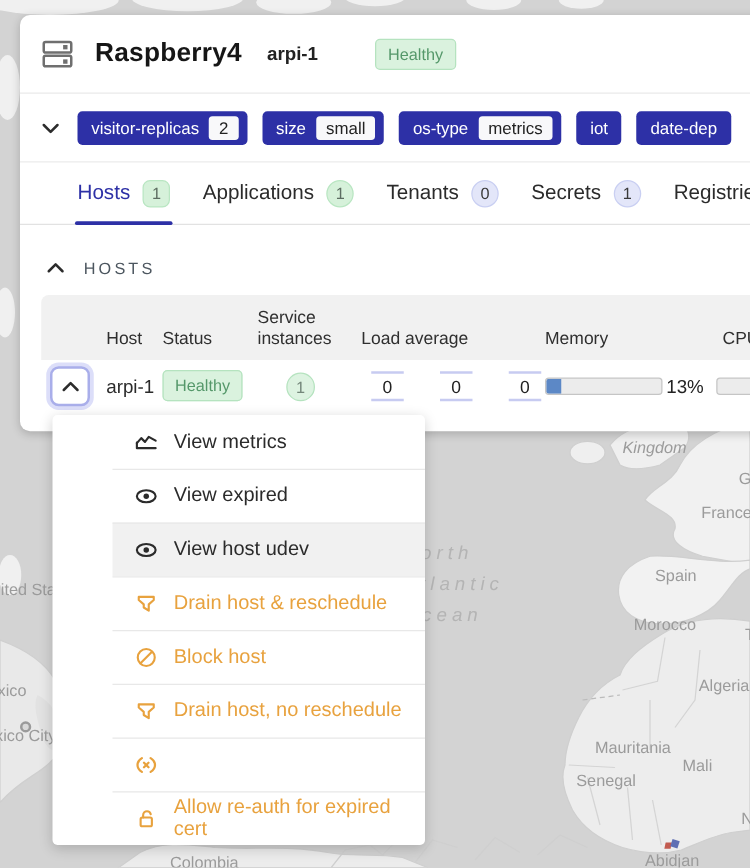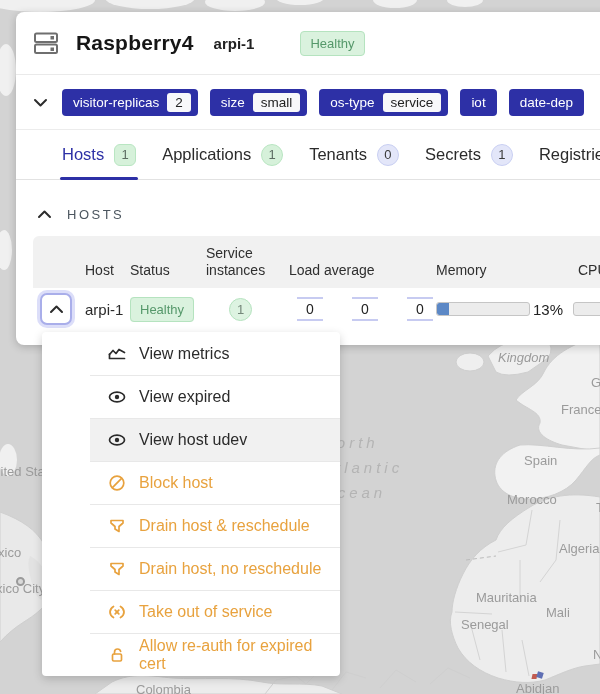--- a/index.html
+++ b/index.html
@@ -197,21 +197,21 @@
     <div class="pill">
       <span>visitor-replicas</span>
       <span class="pill-value">2</span>
     </div>
     <div class="pill">
       <span>size</span>
       <span class="pill-value">small</span>
     </div>
     <div class="pill">
       <span>os-type</span>
-      <span class="pill-value">service</span>
+      <span class="pill-value">metrics</span>
     </div>
     <div class="pill">
       <span>iot</span>
     </div>
     <div class="pill">
       <span>date-dep</span>
     </div>
   </div>
 
   <div class="tabs-row">
@@ -304,46 +304,45 @@
     <span>View expired</span>
   </div>
   <div class="menu-item hovered">
     <svg class="mi-icon" viewBox="0 0 18 18" fill="none" stroke-width="1.7">
       <ellipse cx="9" cy="9" rx="7.5" ry="4.8"></ellipse>
         <circle cx="9" cy="9" r="2.2" fill="#2b2b2b" stroke="none"></circle>
     </svg>
     <span>View host udev</span>
   </div>
   <div class="menu-item warning">
+    <svg class="mi-icon" viewBox="0 0 18 18" fill="none" stroke-width="1.7" stroke-linejoin="round">
+      <path d="M3 3.5 H15 V6 L11 9.5 V14.5 L7 12 V9.5 L3 6 Z"></path>
+    </svg>
+    <span>Drain host &amp; reschedule</span>
+  </div>
+  <div class="menu-item warning">
     <svg class="mi-icon" viewBox="0 0 18 18" fill="none" stroke-width="1.7">
       <circle cx="9" cy="9" r="6.8"></circle>
         <line x1="4.4" y1="13.6" x2="13.6" y2="4.4"></line>
     </svg>
     <span>Block host</span>
-  </div>
-  <div class="menu-item warning">
-    <svg class="mi-icon" viewBox="0 0 18 18" fill="none" stroke-width="1.7" stroke-linejoin="round">
-      <path d="M3 3.5 H15 V6 L11 9.5 V14.5 L7 12 V9.5 L3 6 Z"></path>
-    </svg>
-    <span>Drain host &amp; reschedule</span>
   </div>
   <div class="menu-item warning">
     <svg class="mi-icon" viewBox="0 0 18 18" fill="none" stroke-width="1.7" stroke-linejoin="round">
       <path d="M3 3.5 H15 V6 L11 9.5 V14.5 L7 12 V9.5 L3 6 Z"></path>
     </svg>
     <span>Drain host, no reschedule</span>
   </div>
   <div class="menu-item warning">
     <svg class="mi-icon" viewBox="0 0 18 18" fill="none" stroke-width="1.8" stroke-linecap="round">
       <path d="M5.5 3.5 C3 5 2 7 2 9 C2 11 3 13 5.5 14.5"></path>
       <path d="M12.5 3.5 C15 5 16 7 16 9 C16 11 15 13 12.5 14.5"></path>
       <line x1="7.2" y1="7.2" x2="10.8" y2="10.8"></line>
         <line x1="10.8" y1="7.2" x2="7.2" y2="10.8"></line>
     </svg>
-    <span>Take out of service</span>
   </div>
   <div class="menu-item warning">
     <svg class="mi-icon" viewBox="0 0 18 18" fill="none" stroke-width="1.7" stroke-linecap="round">
       <rect x="4.5" y="8" width="9" height="7" rx="1.3"></rect>
       <path d="M6.5 8 V6.2 C6.5 4.2 8 3 9.6 3 C11.2 3 12.3 4 12.6 5.4"></path>
     </svg>
     <span>Allow re-auth for expired cert</span>
   </div>
 </div>
 

